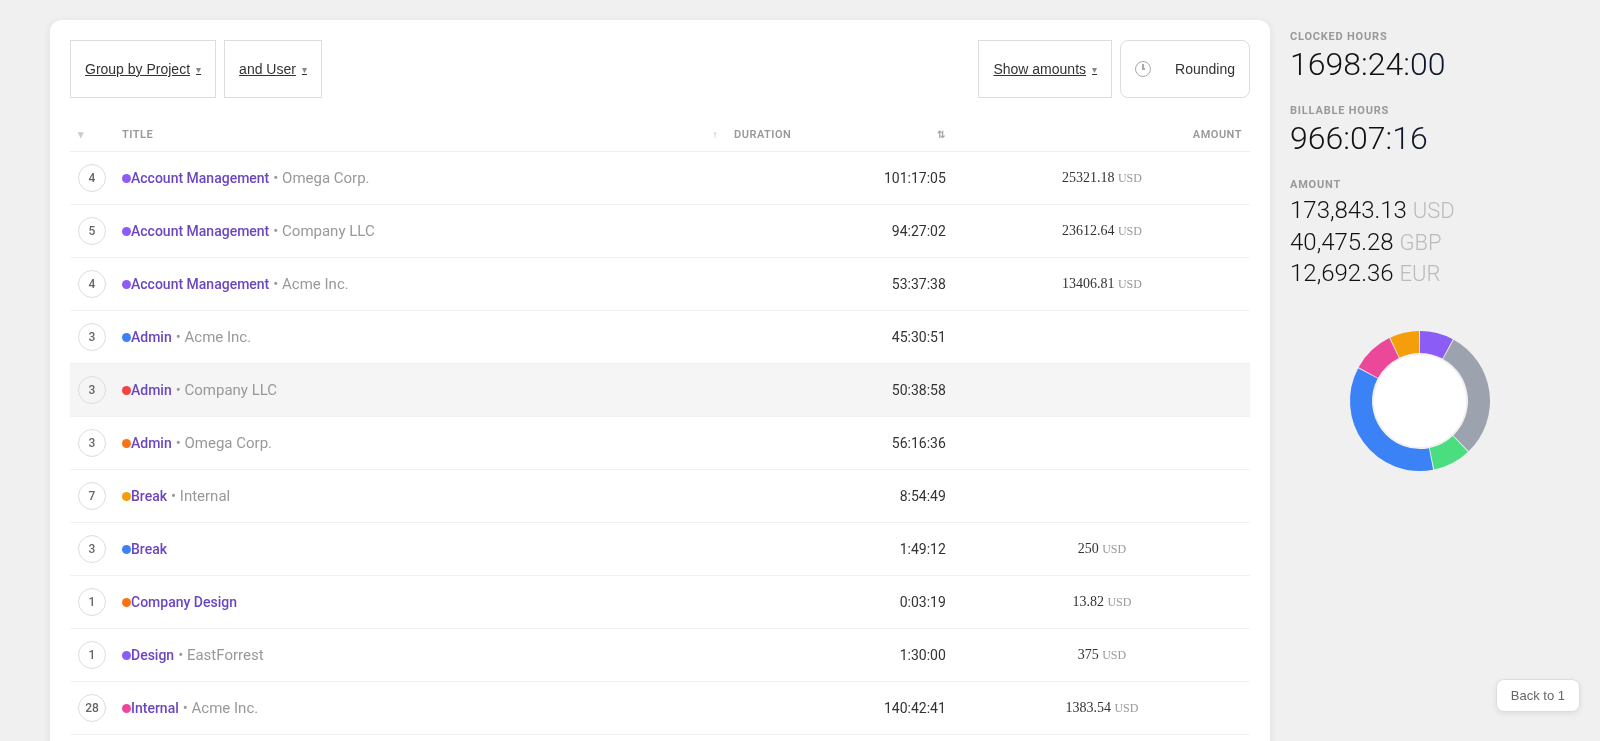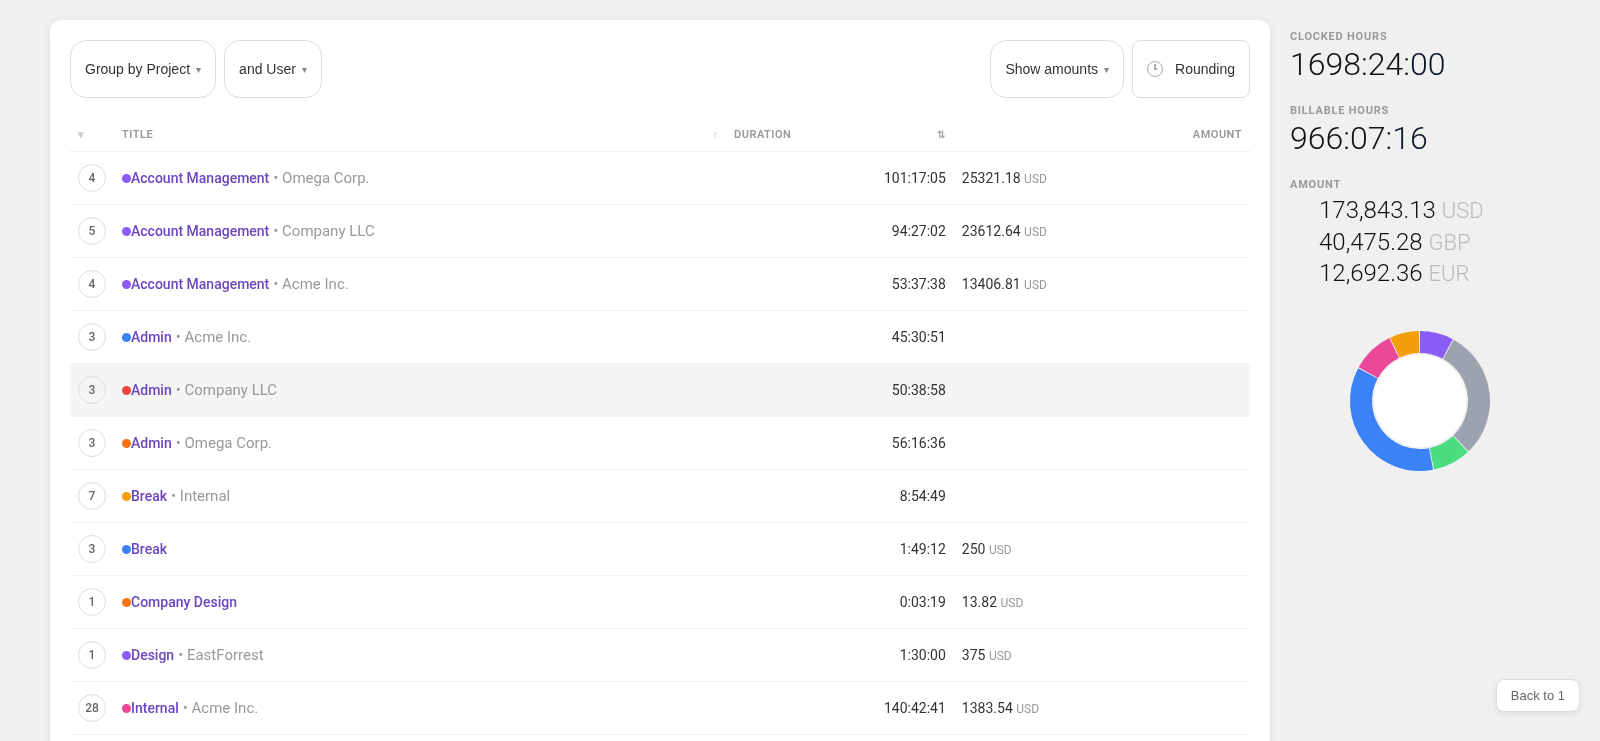--- a/index.html
+++ b/index.html
@@ -39,32 +39,33 @@
     .toolbar-right {
       display: flex;
       gap: 8px;
     }
     .btn-dropdown {
       display: flex;
       align-items: center;
       gap: 6px;
       padding: 20px 14px;
       border: 1px solid #ddd;
-      border-radius: 16px;
+      border-radius: 0;
       background: #fff;
       cursor: pointer;
       font-size: 14px;
       color: #333;
       white-space: nowrap;
+      text-decoration: underline;
     }
     .chevron-icon { font-size: 10px; color: #888; }
     .btn-rounding {
       display: flex;
       align-items: center;
-      gap: 12px;
+      gap: 24px;
       padding: 16px 14px;
       border: 1px solid #ddd;
       border-radius: 8px;
       background: #fff;
       cursor: pointer;
       font-size: 14px;
       color: #333;
     }
     .clock-icon {
       width: 16px;
@@ -152,24 +153,25 @@
       font-size: 15px;
       margin-left: 4px;
     }
     .td-duration {
       text-align: right;
       color: #333;
       font-size: 14px;
       min-width: 100px;
     }
     .td-amount {
-      text-align: left;
+      text-align: center;
       color: #333;
       font-size: 14px;
       min-width: 130px;
+      font-family: Liberation Serif, serif;
     }
     .amount-unit { color: #999; font-size: 12px; }
     
     .right-panel {
       width: 260px;
       padding: 10px 0;
       flex-shrink: 0;
     }
     .stat-block { margin-bottom: 22px; }
     .stat-label {
@@ -182,21 +184,21 @@
     }
     .stat-value {
       font-size: 32px;
       font-weight: 300;
       color: #111;
       line-height: 1.1;
     }
     .stat-value .dim {
       color: #0f172a;
     }
-    .amount-list { margin-top: 4px; margin-left: 29px; }
+    .amount-list { margin-top: 4px; }
     .amount-row {
       font-size: 24px;
       font-weight: 300;
       color: #111;
       line-height: 1.3;
     }
     .amount-row .currency-dim {
       color: #bbb;
       font-size: 22px;
     }

